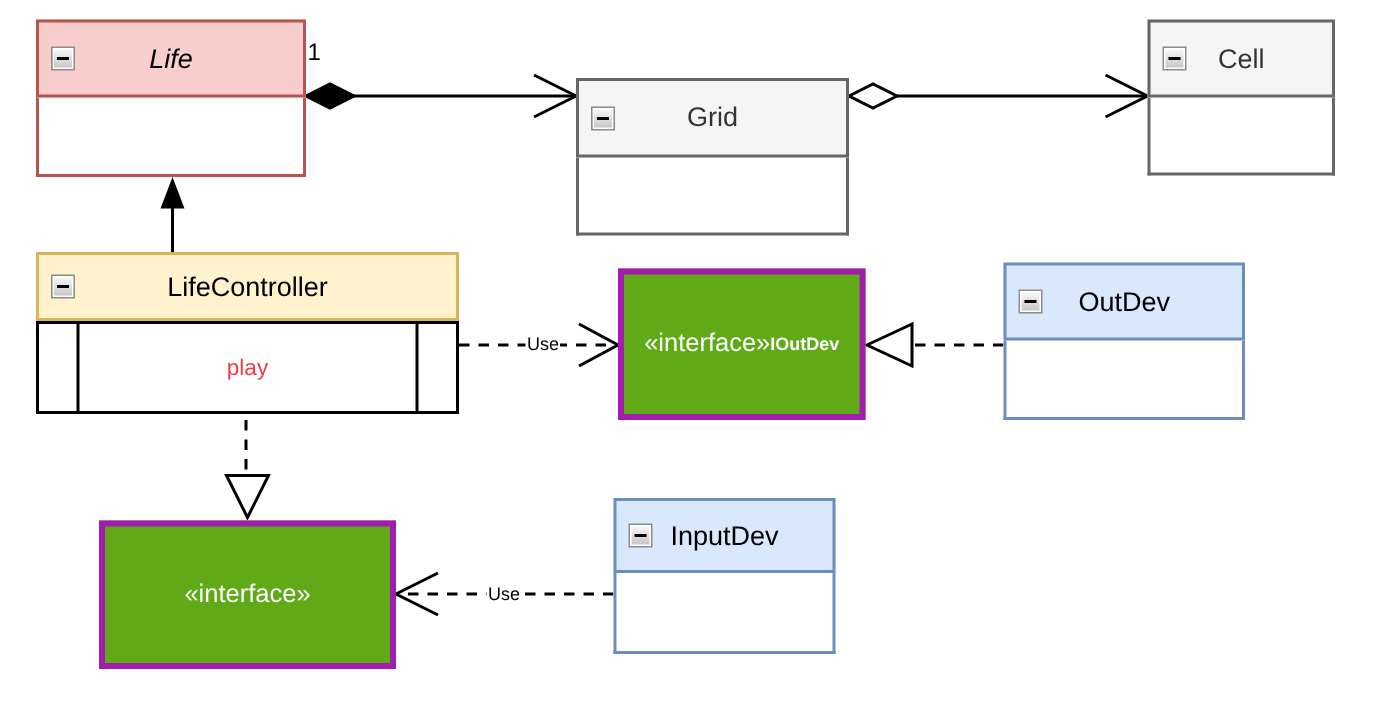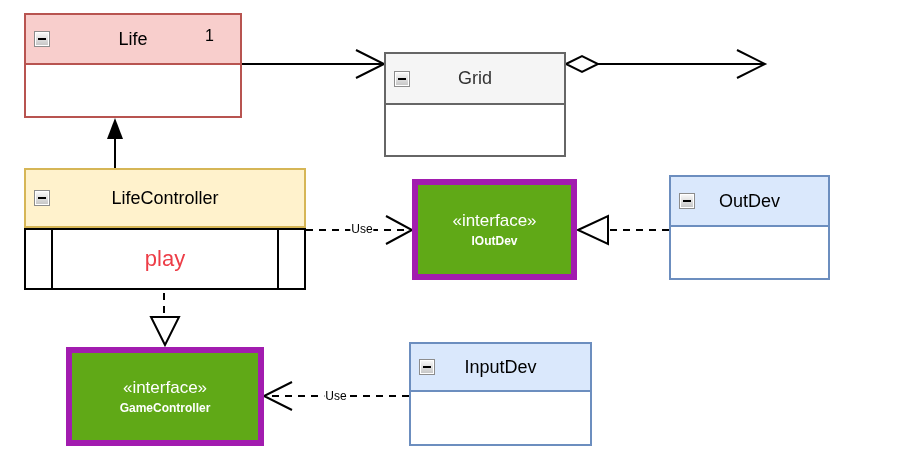--- a/index.html
+++ b/index.html
@@ -34,26 +34,26 @@
   }
   .collapse .bar { width:8px; height:2px; background:#000; }
 
   .lc-body {
     position:relative; box-sizing:border-box; border:2px solid #000; background:#fff;
     display:flex; align-items:center; justify-content:center;
   }
   .lc-body .inner-line { position:absolute; top:0; bottom:0; width:2px; background:#000; }
   .lc-body .inner-left  { left:25px; }
   .lc-body .inner-right { right:25px; }
-  .method { color:#ed3d47; font-size:22px; }
+  .method { color:#ed3d47; font-size:15px; }
 
   .iface {
     position:absolute; box-sizing:border-box;
-    background:#60a917; border:6px solid #a21caf; color:#ffffff;
-    display:flex; flex-direction:column; align-items:center; justify-content:center;
+    background:#60a917; border:4px solid #a21caf; color:#ffffff;
+    display:flex; flex-direction:row; align-items:center; justify-content:center;
     line-height:1.35;
   }
   .iface .stereo { font-size:17px; }
   .iface .iname  { font-size:12px; font-weight:bold; }
 
   .edge-label {
     position:absolute; transform:translate(-50%,-50%);
     background:#ffffff; padding:0 1px; font-size:12px; color:#000;
     font-family:Liberation Sans, sans-serif; white-space:nowrap;
   }
@@ -100,43 +100,52 @@
       <line x1="164" y1="280" x2="164" y2="316" stroke-dasharray="7 6"></line>
       <polygon points="165,345 151,317 179,317" fill="#fff"></polygon>
     </g>
 
     <g stroke="#000" stroke-width="2" fill="none">
       <line x1="409" y1="396" x2="266" y2="396" stroke-dasharray="7 6"></line>
       <polyline points="292,382 264,396 292,410"></polyline>
     </g>
   </svg>
 
-  <div class="cls red" style="left:24px; top:13px; width:218px;">
+  <div class="cls red" style="left:24px; top:13px; width:180px;font-style:italic;">
     <div class="hdr" style="height:52px;">
       <span class="collapse">
           <span class="bar"></span>
         </span>
       <span>Life</span>
     </div>
     <div class="bdy" style="height:53px;"></div>
   </div>
 
   <div class="cls gray" style="left:384px; top:12px; width:182px;margin-top:40px;">
     <div class="hdr" style="height:53px;">
       <span class="collapse">
           <span class="bar"></span>
         </span>
       <span>Grid</span>
     </div>
     <div class="bdy" style="height:52px;"></div>
   </div>
 
+  <div class="cls gray" style="left:765px; top:13px; width:125px;">
+    <div class="hdr" style="height:52px;">
+      <span class="collapse">
+          <span class="bar"></span>
+        </span>
+      <span>Cell</span>
+    </div>
+    <div class="bdy" style="height:52px;"></div>
+  </div>
 
   <div class="cls yel" style="left:24px; top:168px; width:282px;">
-    <div class="hdr" style="height:60px;">
+    <div class="hdr" style="height:46px;">
       <span class="collapse">
           <span class="bar"></span>
         </span>
       <span>LifeController</span>
     </div>
     <div class="lc-body" style="height:62px;">
       <span class="inner-line inner-left"></span>
       <span class="inner-line inner-right"></span>
       <span class="method">play</span>
     </div>
@@ -152,24 +161,23 @@
       <span class="collapse">
           <span class="bar"></span>
         </span>
       <span>OutDev</span>
     </div>
     <div class="bdy" style="height:53px;"></div>
   </div>
 
   <div class="iface" style="left:66px; top:347px; width:198px; height:99px;">
     <span class="stereo">«interface»</span>
-    <span class="iname">GameController</span>
   </div>
 
-  <div class="cls blue" style="left:409px; top:342px; width:183px;">
+  <div class="cls blue" style="left:409px; top:332px; width:148px;">
     <div class="hdr" style="height:50px;">
       <span class="collapse">
           <span class="bar"></span>
         </span>
       <span>InputDev</span>
     </div>
     <div class="bdy" style="height:54px;"></div>
   </div>
 
   <span class="mult-label" style="left:205px; top:27px;">1</span>

